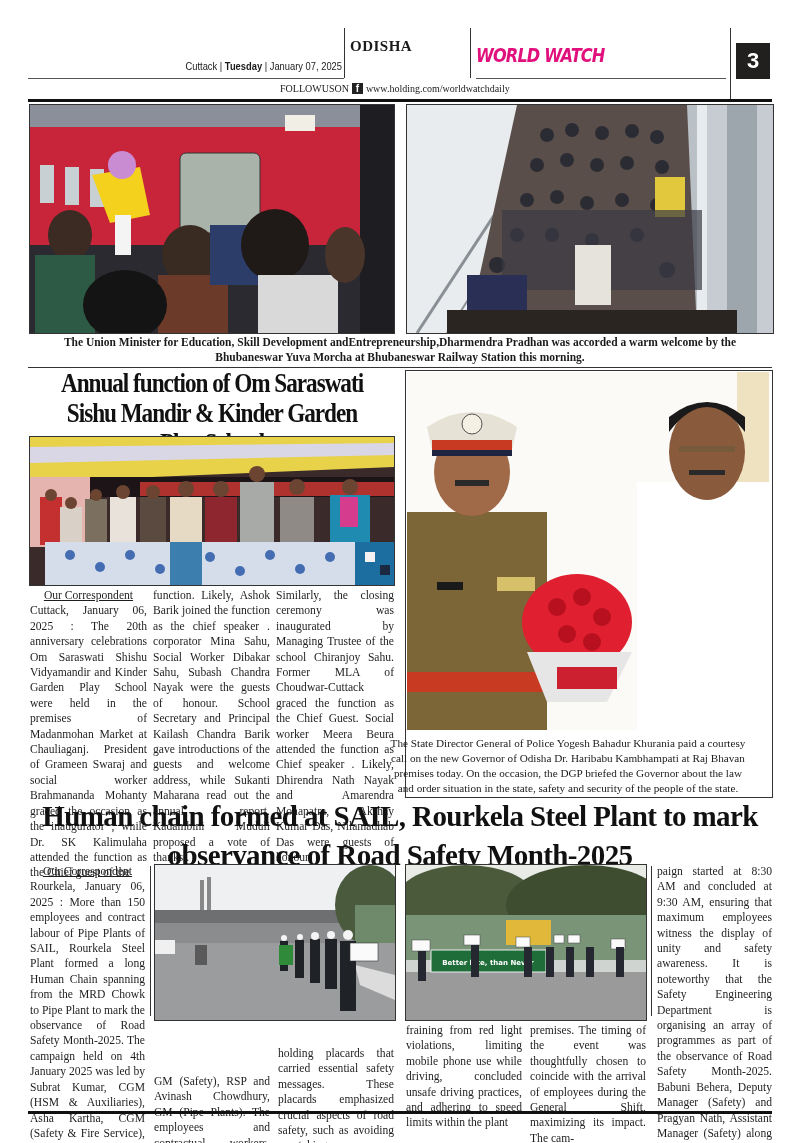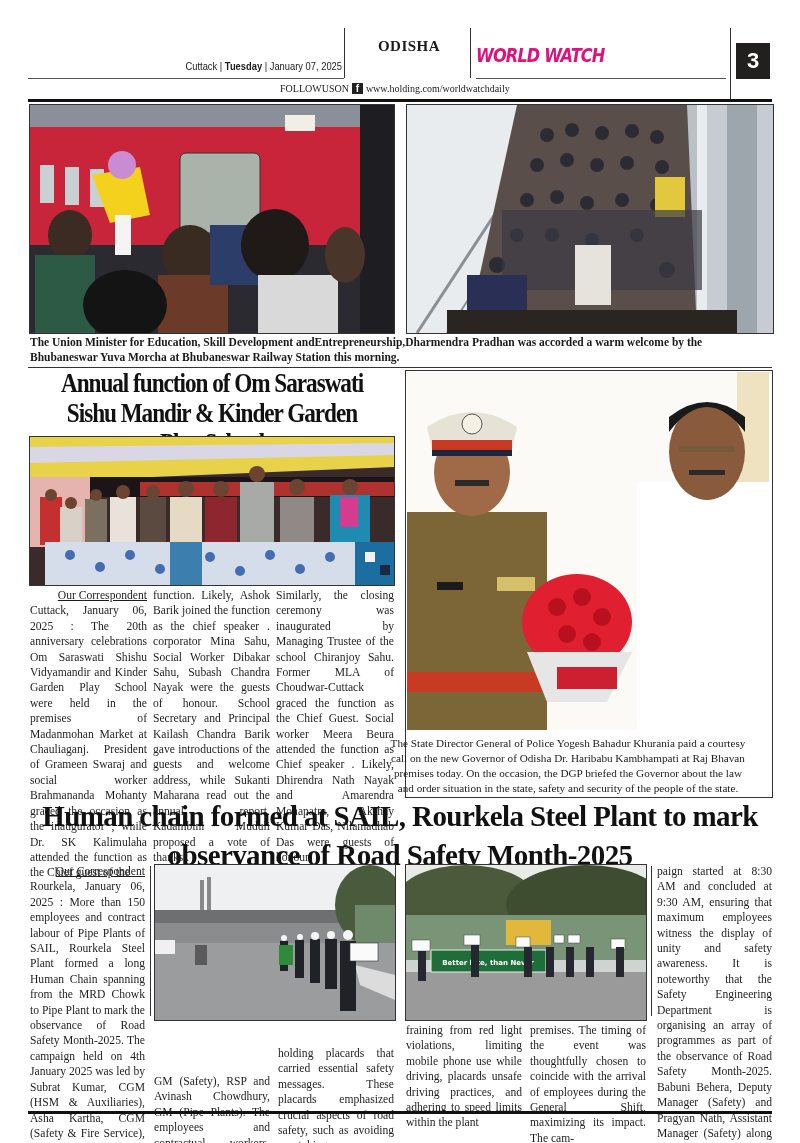--- a/index.html
+++ b/index.html
@@ -3,32 +3,32 @@
 <meta charset="utf-8">
 <style>
   html,body{margin:0;padding:0;background:#fff;}
   body{width:800px;height:1143px;position:relative;overflow:hidden;font-family:"Liberation Serif",serif;color:#1a1a1a;}
   .abs{position:absolute;}
   
   .hdr-vline{position:absolute;width:1px;background:#333;}
   .hdr-hline{position:absolute;height:1px;background:#555;}
   .dateline{left:150px;top:60px;width:192px;text-align:right;font-family:"Liberation Sans",sans-serif;font-size:11px;transform:scaleX(0.85);transform-origin:right;white-space:nowrap;}
   .dateline b{font-weight:bold;}
-  .section{left:350px;top:38px;width:118px;text-align:center;font-family:"Liberation Serif",serif;font-weight:bold;font-size:15px;letter-spacing:0.5px;}
+  .section{left:350px;top:38px;width:118px;text-align:left;font-family:"Liberation Serif",serif;font-weight:bold;font-size:15px;letter-spacing:0.5px;}
   .logo{left:476px;top:44px;font-family:"DejaVu Sans",sans-serif;font-weight:bold;font-size:19px;color:#e0107c;letter-spacing:-1px;transform:scaleX(0.85);transform-origin:left;font-style:italic;}
   .pagebox{left:736px;top:43px;width:34px;height:36px;background:#221f1f;color:#fff;font-family:"Liberation Sans",sans-serif;font-weight:bold;font-size:22px;text-align:center;line-height:36px;}
   .follow{left:280px;top:83px;font-family:"Liberation Serif",serif;font-size:10px;white-space:nowrap;display:flex;align-items:flex-start;gap:3px;}
   .follow .fb{display:inline-block;width:11px;height:11px;background:#222;color:#fff;font-family:"Liberation Sans",sans-serif;font-weight:bold;font-size:10px;line-height:12px;text-align:center;}
   .rule-thick{position:absolute;left:28px;width:744px;height:3px;background:#111;}
   
   .photo{position:absolute;border:1px solid #333;overflow:hidden;}
-  .caption-bold{position:absolute;font-family:"Liberation Serif",serif;font-weight:bold;font-size:11.5px;line-height:15px;}
+  .caption-bold{position:absolute;font-family:"Liberation Serif",serif;font-weight:bold;font-size:11.5px;text-align:center;line-height:15px;}
   .headline{position:absolute;font-family:"Liberation Serif",serif;font-weight:bold;text-align:center;color:#111;}
   .col{position:absolute;font-family:"Liberation Serif",serif;font-size:11.6px;line-height:15.4px;text-align:justify;color:#1e1e1e;}
-  .col .by{text-decoration:underline;display:block;text-align:right;}
+  .col .by{text-decoration:underline;display:block;text-align:center;}
   .caption-box{position:absolute;font-size:11.2px;line-height:15px;text-align:center;}
   .framebox{position:absolute;border:1px solid #333;}
   .vsep{position:absolute;width:1px;background:#333;}
 </style>
 </head>
 <body>
 
 <div>
   <div class="hdr-vline" style="left:344px;top:28px;height:50px;"></div>
   <div class="hdr-vline" style="left:470px;top:28px;height:50px;"></div>
@@ -282,17 +282,17 @@
     </g>
   </svg>
 </div>
 
 <div class="col" style="left:30px;top:864px;width:115px;">
   <span class="by">Our Correspondent</span>
   <span>Rourkela, January 06, 2025 : More than 150 employees and contract labour of Pipe Plants of SAIL, Rourkela Steel Plant formed a long Human Chain spanning from the MRD Chowk to Pipe Plant to mark the observance of Road Safety Month-2025. The campaign held on 4th January 2025 was led by   Subrat Kumar, CGM (HSM &amp; Auxiliaries), Asha Kartha, CGM (Safety &amp; Fire Service),   Abakasa Behera,</span>
 </div>
 <div class="col" style="left:154px;top:1074px;width:116px;">GM (Safety), RSP and Avinash Chowdhury, GM (Pipe Plants).  The employees and contractual workers, energetically formed the human chain,</div>
 <div class="col" style="left:278px;top:1046px;width:116px;">holding placards that carried essential safety messages. These placards emphasized crucial aspects of road safety, such as avoiding overtaking, re-</div>
-<div class="col" style="left:406px;top:1023px;width:116px;">fraining from red light violations, limiting mobile phone use while driving, placards unsafe driving practices, and adhering to speed limits within the plant</div>
+<div class="col" style="left:406px;top:1023px;width:116px;">fraining from red light violations, limiting mobile phone use while driving, concluded unsafe driving practices, and adhering to speed limits within the plant</div>
 <div class="col" style="left:530px;top:1023px;width:116px;">premises. The timing of the event was thoughtfully chosen to coincide with the arrival of employees during the General Shift, maximizing its impact. The cam-</div>
 <div class="col" style="left:657px;top:864px;width:115px;">paign started at 8:30 AM and concluded at 9:30 AM, ensuring that maximum employees witness the display of unity and safety awareness. It is noteworthy that the Safety Engineering Department is organising an array of programmes as part of the observance of Road Safety Month-2025. Babuni Behera, Deputy Manager (Safety) and Pragyan Nath, Assistant Manager (Safety) along with the Safety Engineering team of RSP coordinated the programme.</div>
 
 <div class="rule-thick" style="top:1111px;height:3px;"></div>
 
 </body></html>

